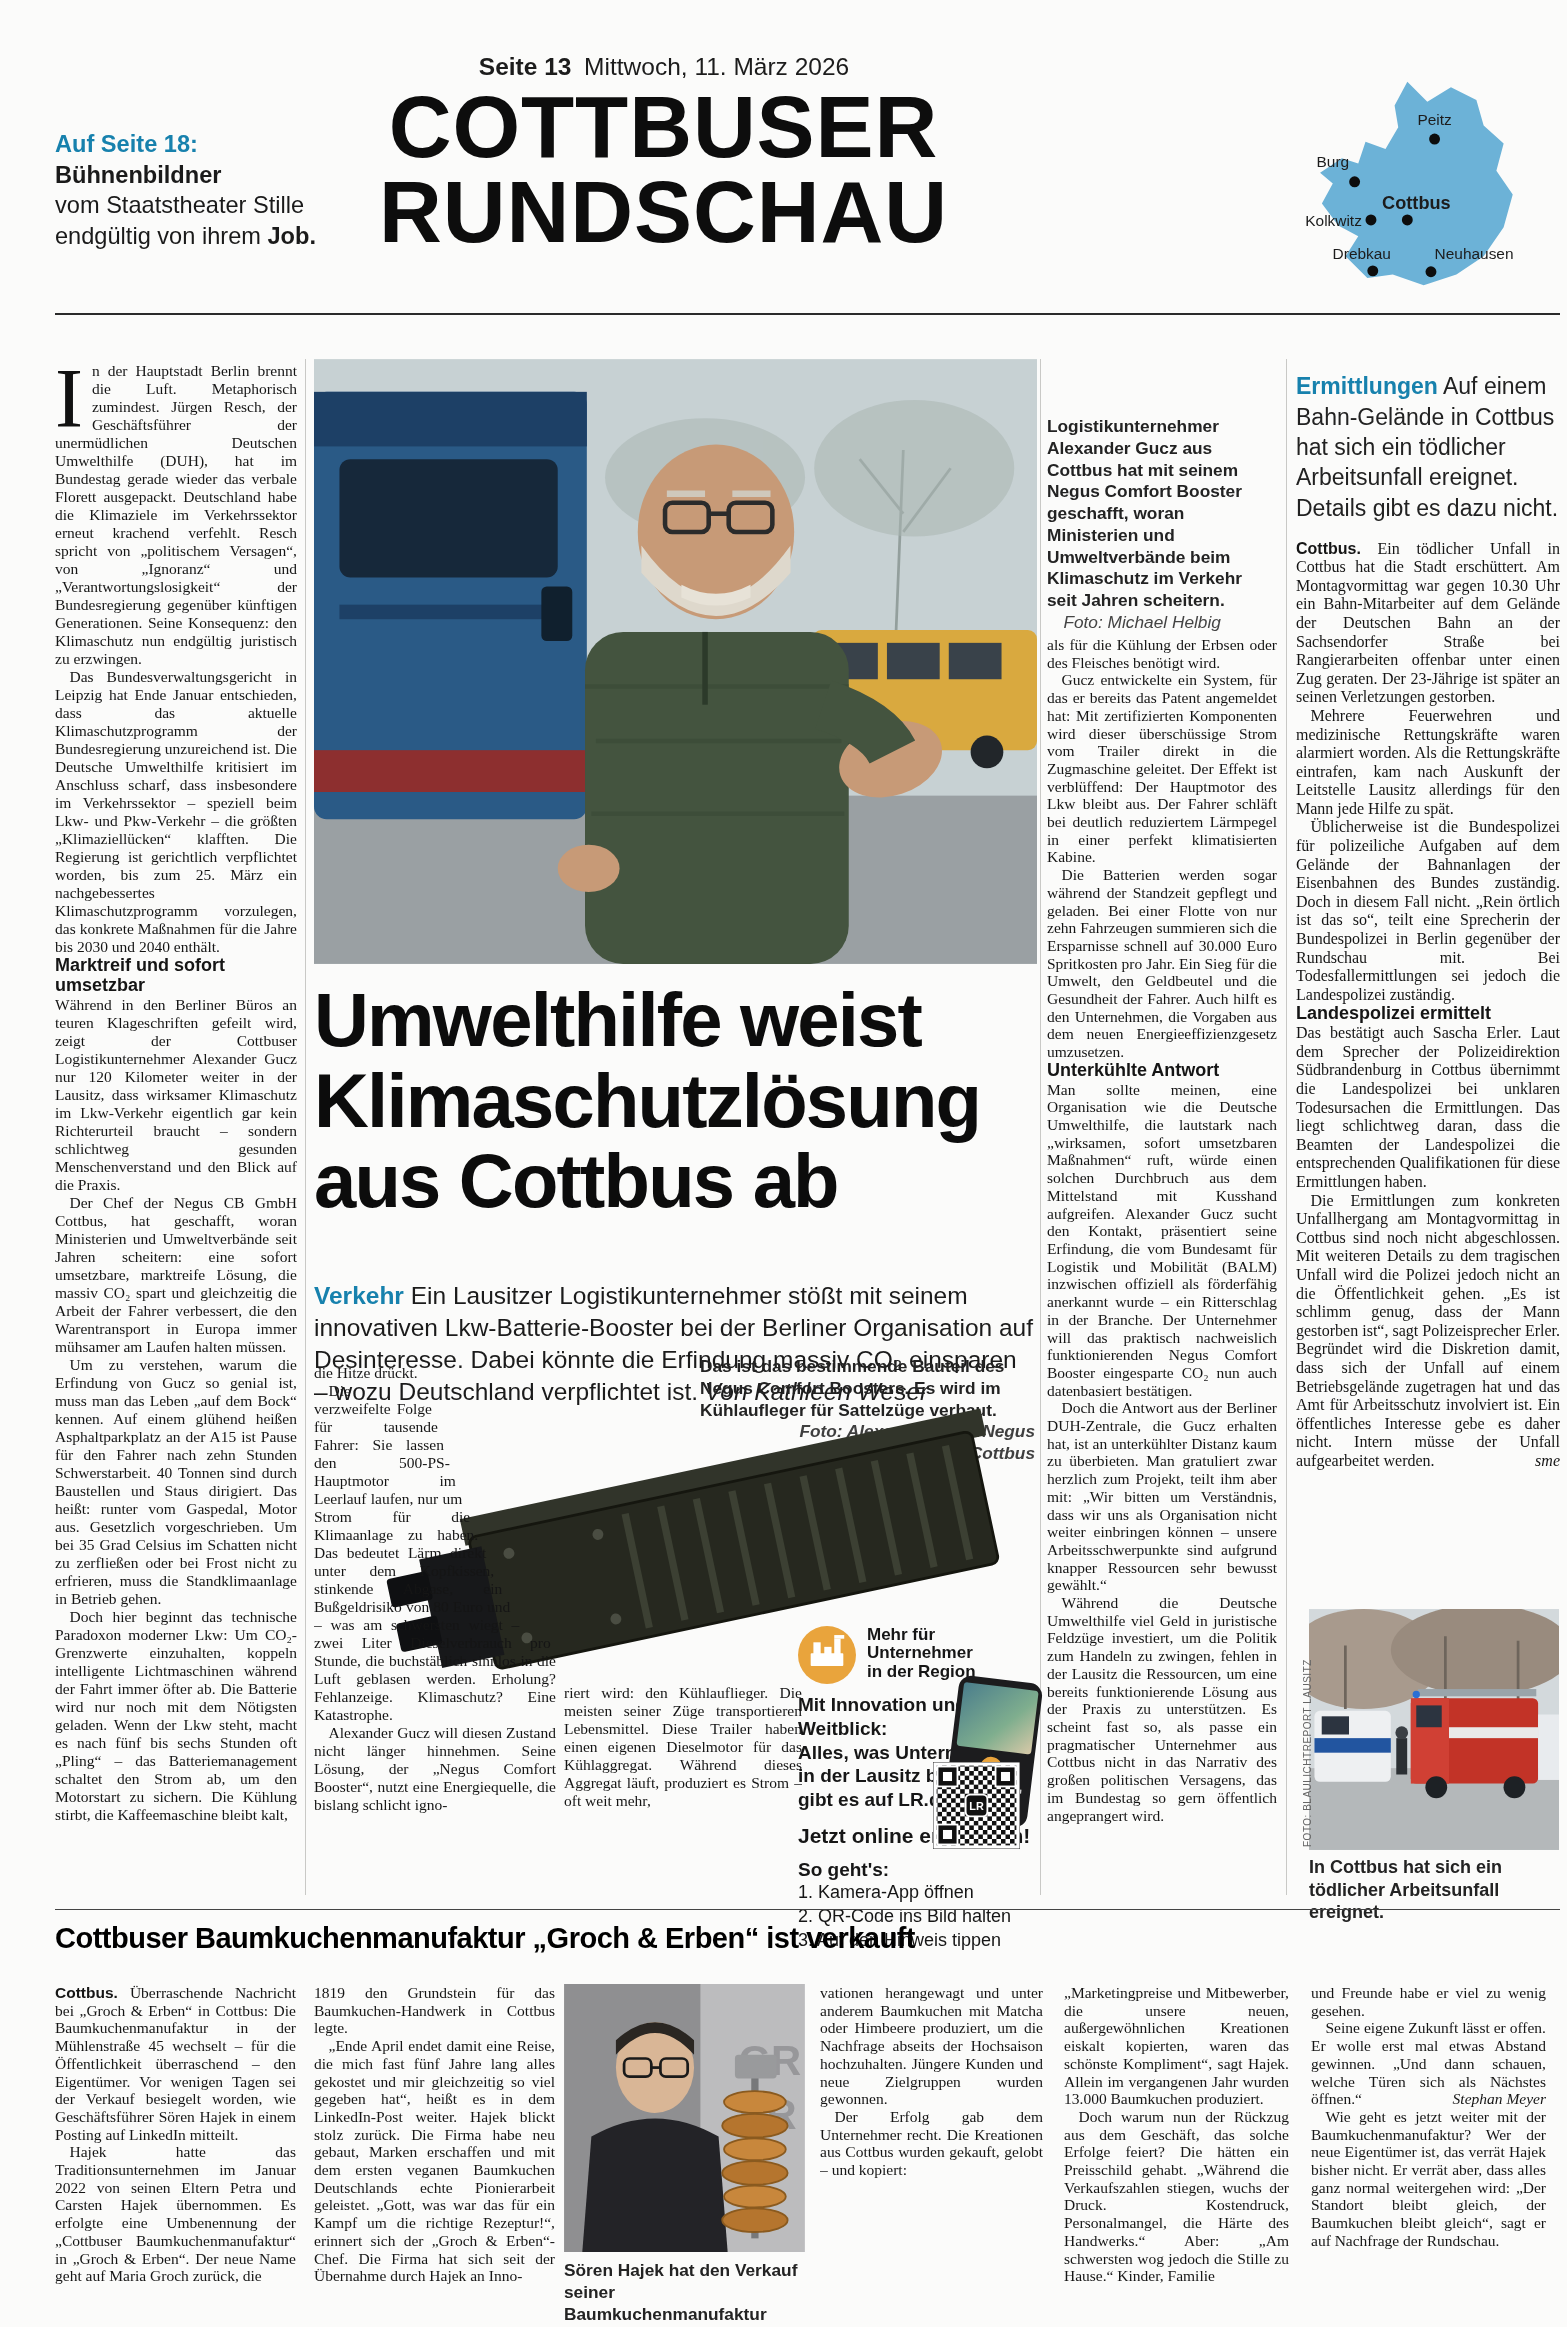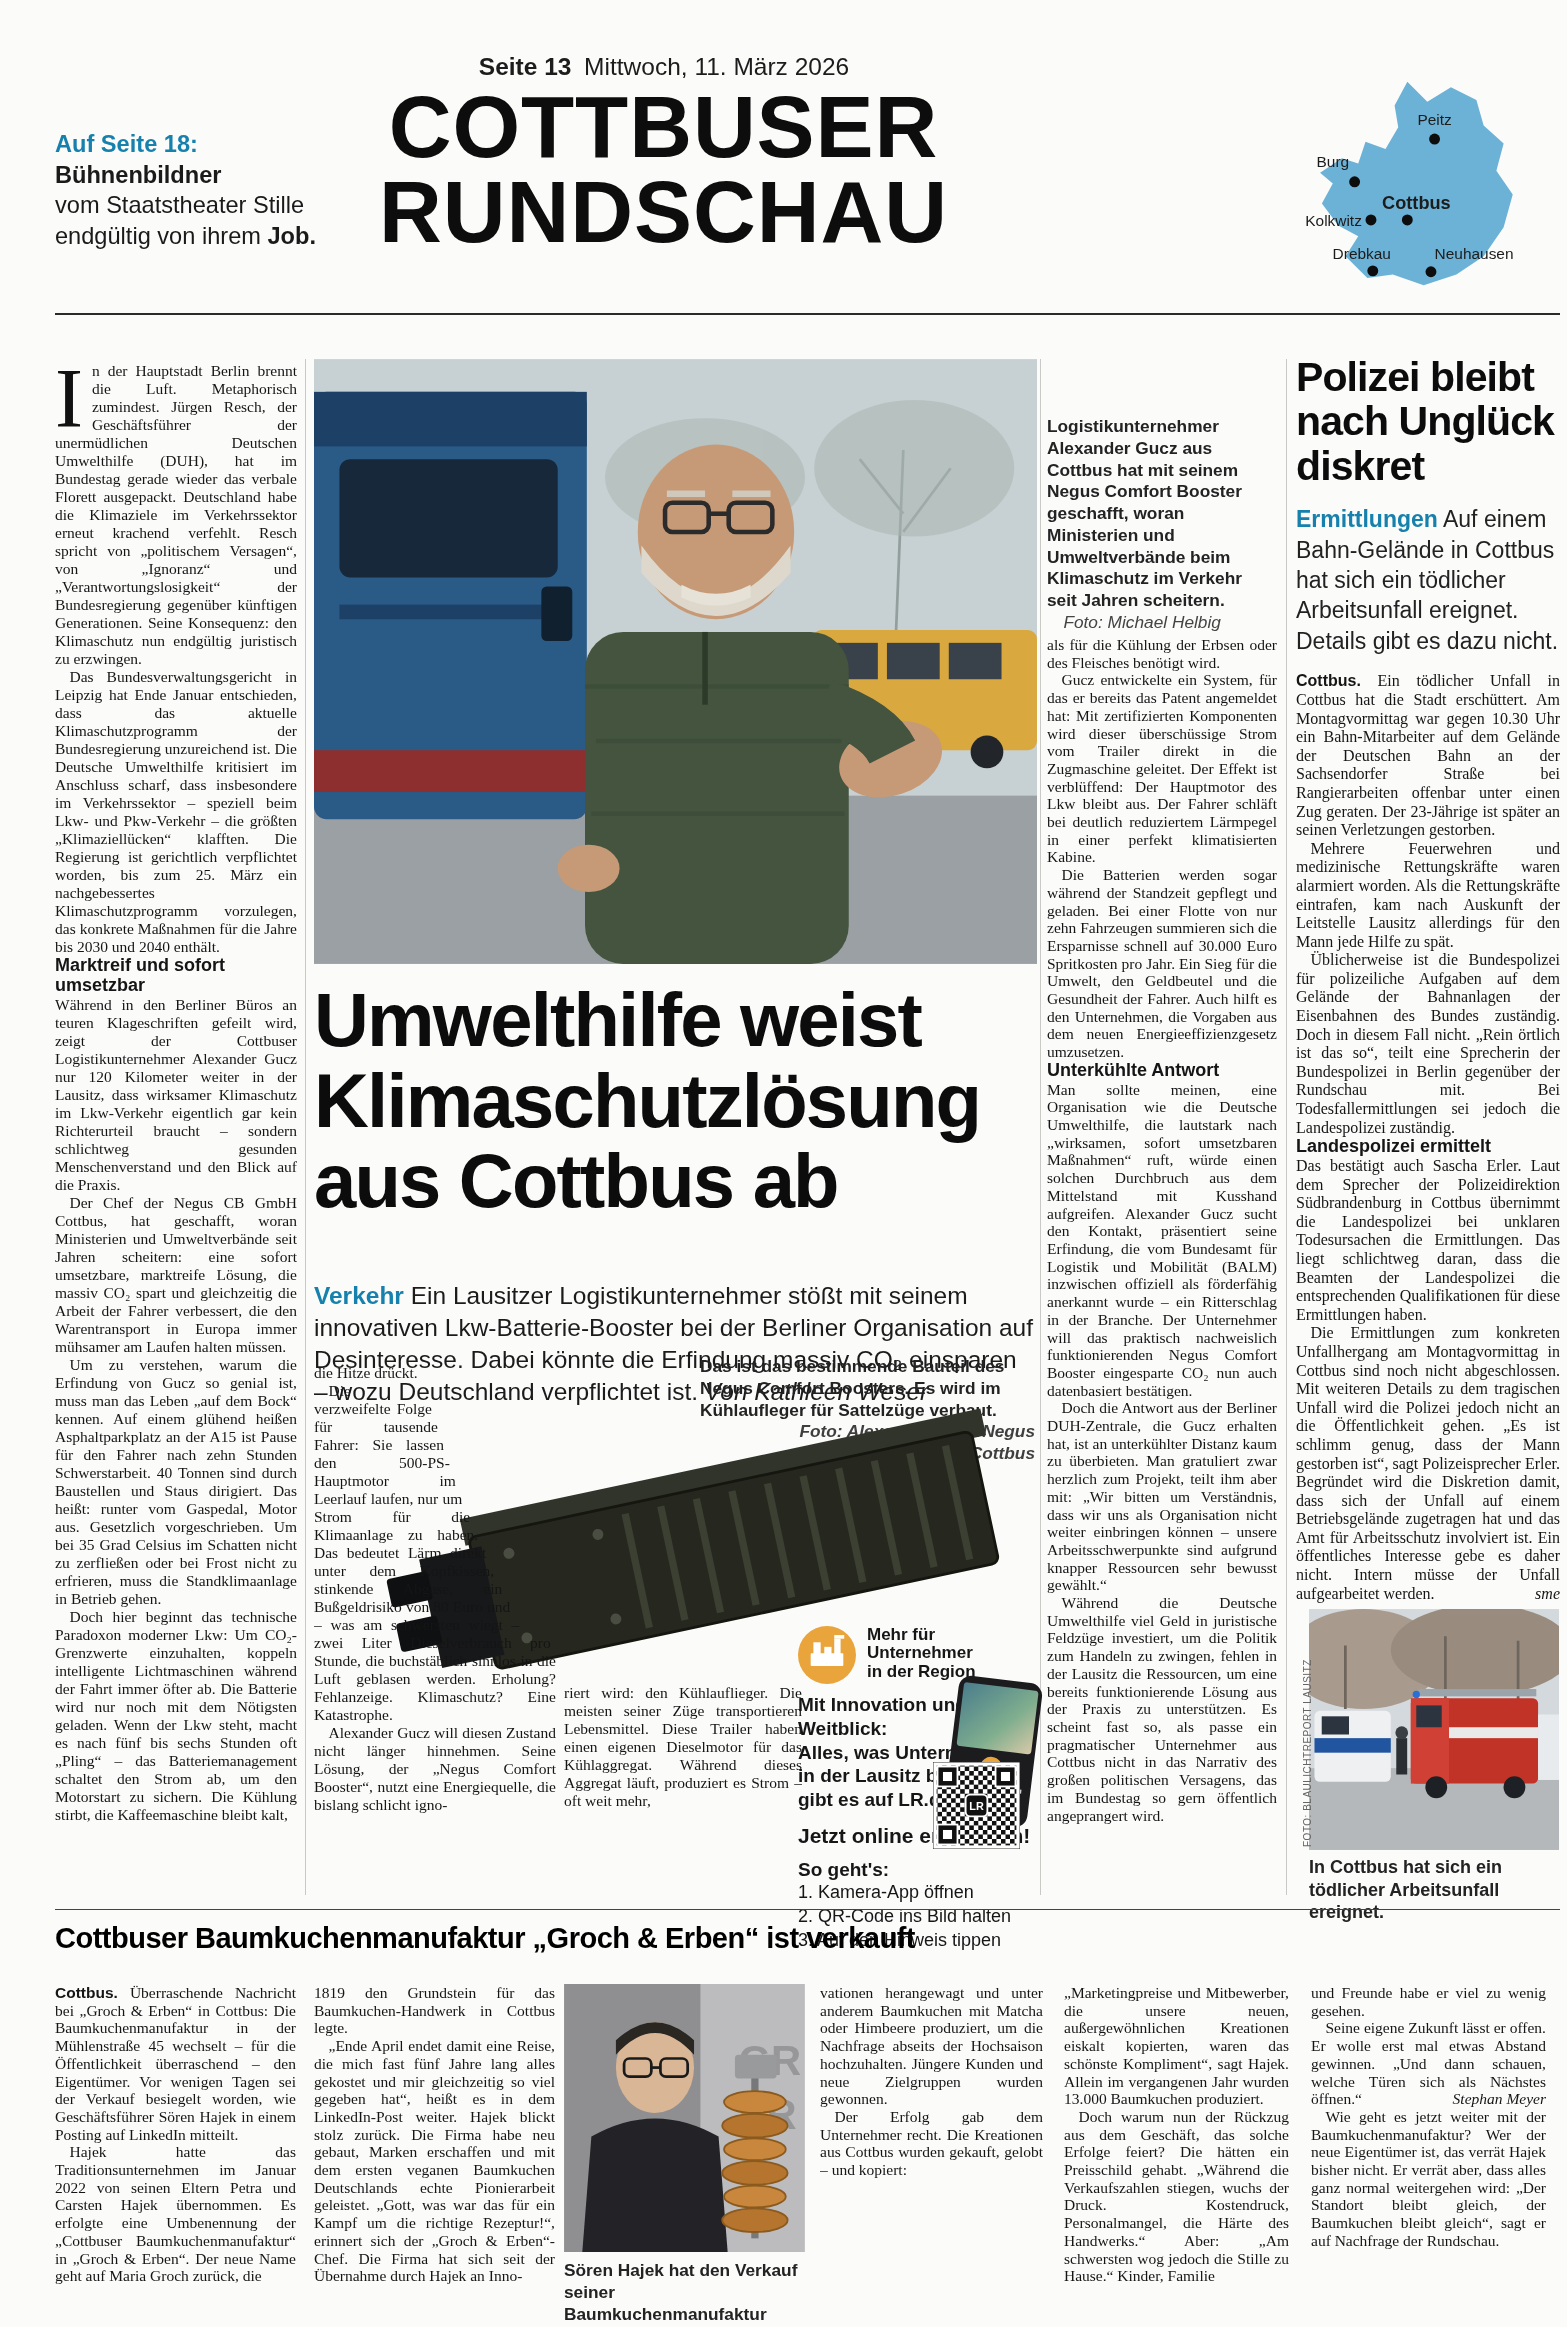--- a/index.html
+++ b/index.html
@@ -279,23 +279,20 @@
   <p>als für die Kühlung der Erbsen oder des Fleisches benötigt wird.</p>
   <p class="ind">Gucz entwickelte ein System, für das er bereits das Patent angemeldet hat: Mit zertifizierten Komponenten wird dieser überschüssige Strom vom Trailer direkt in die Zugmaschine geleitet. Der Effekt ist verblüffend: Der Hauptmotor des Lkw bleibt aus. Der Fahrer schläft bei deutlich reduziertem Lärmpegel in einer perfekt klimatisierten Kabine.</p>
   <p class="ind">Die Batterien werden sogar während der Standzeit gepflegt und geladen. Bei einer Flotte von nur zehn Fahrzeugen summieren sich die Ersparnisse schnell auf 30.000 Euro Spritkosten pro Jahr. Ein Sieg für die Umwelt, den Geldbeutel und die Gesundheit der Fahrer. Auch hilft es den Unternehmen, die Vorgaben aus dem neuen Energieeffizienzgesetz umzusetzen.</p>
   <p class="subhead">Unterkühlte Antwort</p>
   <p>Man sollte meinen, eine Organisation wie die Deutsche Umwelthilfe, die lautstark nach „wirksamen, sofort umsetzbaren Maßnahmen“ ruft, würde einen solchen Durchbruch aus dem Mittelstand mit Kusshand aufgreifen. Alexander Gucz sucht den Kontakt, präsentiert seine Erfindung, die vom Bundesamt für Logistik und Mobilität (BALM) inzwischen offiziell als förderfähig anerkannt wurde – ein Ritterschlag in der Branche. Der Unternehmer will das praktisch nachweislich funktionierenden Negus Comfort Booster eingesparte CO₂ nun auch datenbasiert bestätigen.</p>
   <p class="ind">Doch die Antwort aus der Berliner DUH-Zentrale, die Gucz erhalten hat, ist an unterkühlter Distanz kaum zu überbieten. Man gratuliert zwar herzlich zum Projekt, teilt ihm aber mit: „Wir bitten um Verständnis, dass wir uns als Organisation nicht weiter einbringen können – unsere Arbeitsschwerpunkte sind aufgrund knapper Ressourcen sehr bewusst gewählt.“</p>
   <p class="ind">Während die Deutsche Umwelthilfe viel Geld in juristische Feldzüge investiert, um die Politik zum Handeln zu zwingen, fehlen in der Lausitz die Ressourcen, um eine bereits funktionierende Lösung aus der Praxis zu unterstützen. Es scheint fast so, als passe ein pragmatischer Unternehmer aus Cottbus nicht in das Narrativ des großen politischen Versagens, das im Bundestag so gern öffentlich angeprangert wird.</p>
 </div>
 
 <div class="abs" style="left:1296px;top:355px;width:264px;">
-  <div class="headline-right pre">Polizei bleibt
-nach Unglück
-diskret</div>
   <div class="lead-right" style="margin-top:16.4px;">
     <span class="kicker">Ermittlungen</span>
     <span>Auf einem Bahn-Gelände in Cottbus hat sich ein tödlicher Arbeitsunfall ereignet. Details gibt es dazu nicht.</span>
   </div>
   <div class="bodytxt" style="margin-top:16.4px;height:956px;font-size:16px;line-height:18.6px;">
     <p><span class="leadin">Cottbus.</span> <span>Ein tödlicher Unfall in Cottbus hat die Stadt erschüttert. Am Montagvormittag war gegen 10.30 Uhr ein Bahn-Mitarbeiter auf dem Gelände der Deutschen Bahn an der Sachsendorfer Straße bei Rangierarbeiten offenbar unter einen Zug geraten. Der 23-Jährige ist später an seinen Verletzungen gestorben.</span></p>
     <p class="ind">Mehrere Feuerwehren und medizinische Rettungskräfte waren alarmiert worden. Als die Rettungskräfte eintrafen, kam nach Auskunft der Leitstelle Lausitz allerdings für den Mann jede Hilfe zu spät.</p>
     <p class="ind">Üblicherweise ist die Bundespolizei für polizeiliche Aufgaben auf dem Gelände der Bahnanlagen der Eisenbahnen des Bundes zuständig. Doch in diesem Fall nicht. „Rein örtlich ist das so“, teilt eine Sprecherin der Bundespolizei in Berlin gegenüber der Rundschau mit. Bei Todesfallermittlungen sei jedoch die Landespolizei zuständig.</p>
     <p class="subhead">Landespolizei ermittelt</p>
     <p>Das bestätigt auch Sascha Erler. Laut dem Sprecher der Polizeidirektion Südbrandenburg in Cottbus übernimmt die Landespolizei bei unklaren Todesursachen die Ermittlungen. Das liegt schlichtweg daran, dass die Beamten der Landespolizei die entsprechenden Qualifikationen für diese Ermittlungen haben.</p>

